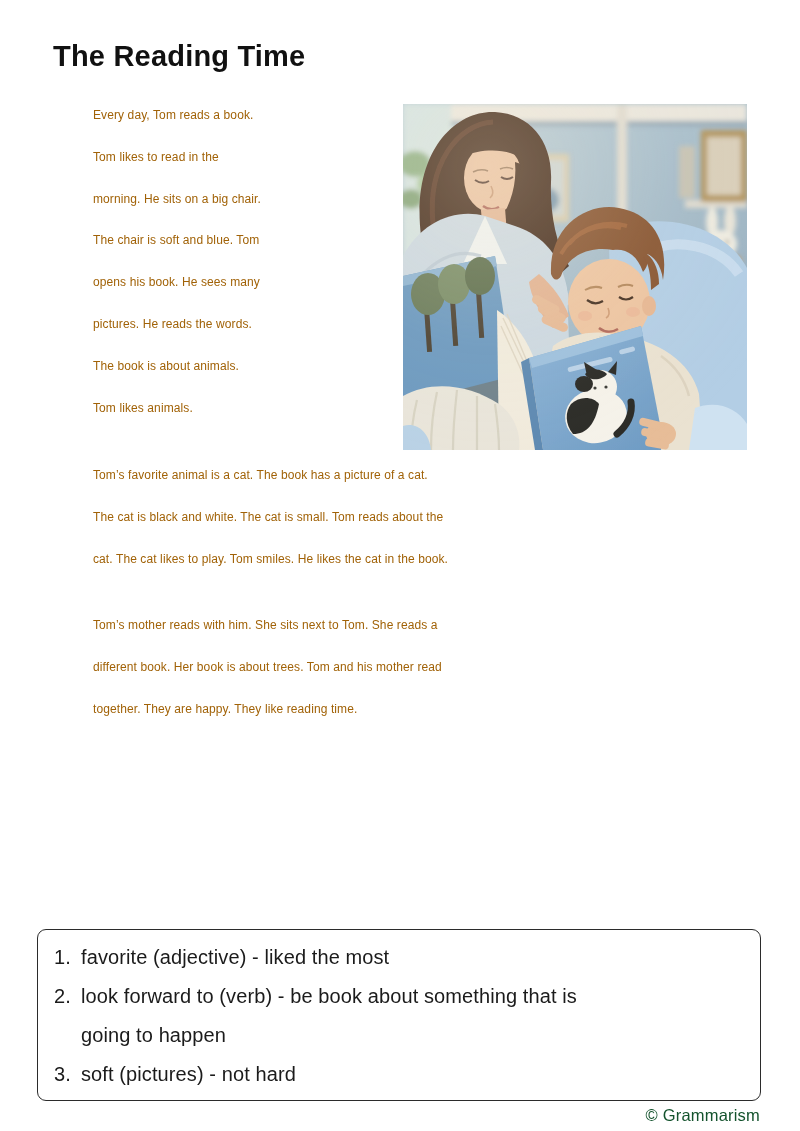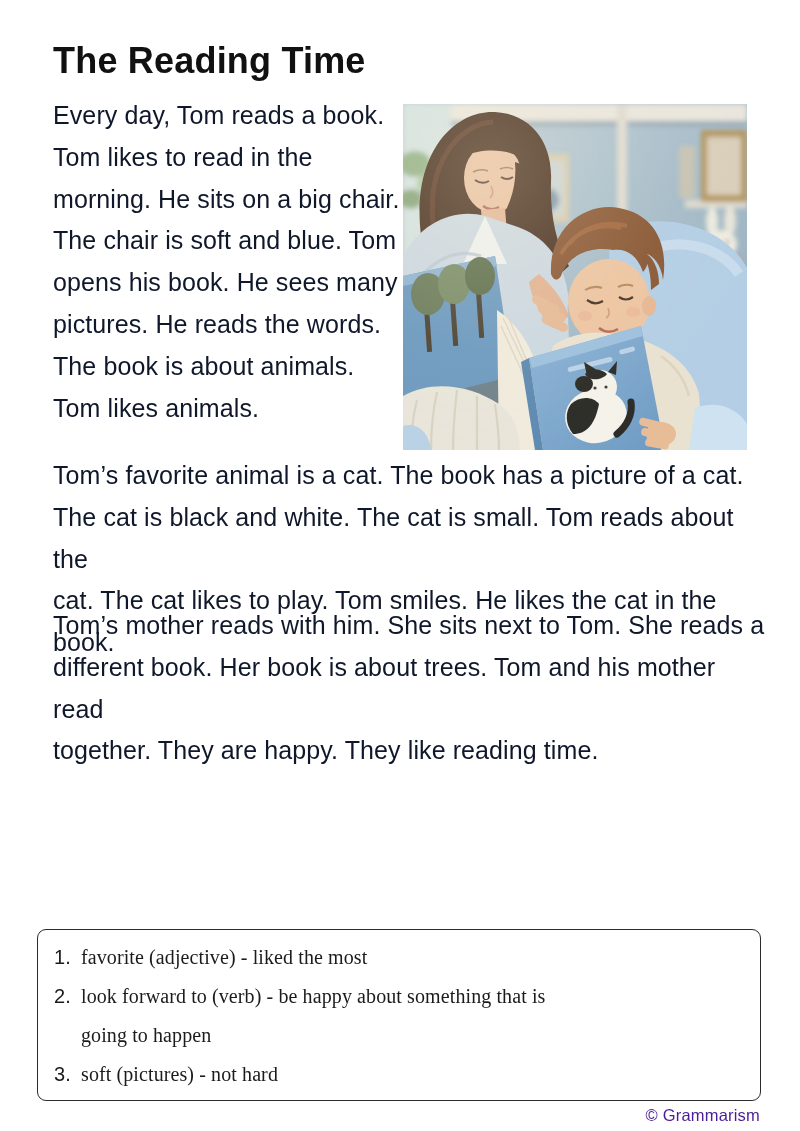--- a/index.html
+++ b/index.html
@@ -4,46 +4,46 @@
 <style>
   * { margin: 0; padding: 0; box-sizing: border-box; }
   html, body { background: #ffffff; }
   body {
     width: 800px; height: 1131px; position: relative; overflow: hidden;
     font-family: "Liberation Sans", sans-serif; color: #1b1b1b;
   }
   .page { position: absolute; inset: 0; background: #ffffff; }
   .title {
     position: absolute; left: 53px; top: 40px;
-    font-size: 36px; font-weight: bold; letter-spacing: 0.2px; color: #111;
+    font-size: 29px; font-weight: bold; letter-spacing: 0.2px; color: #111;
   }
   .body-text {
-    font-size: 25px; line-height: 41.8px; letter-spacing: 0.1px;
-    white-space: pre-line; color: #0f172a;
+    font-size: 12px; line-height: 41.8px; letter-spacing: 0.1px;
+    white-space: pre-line; color: #a16207; margin-left: 40px;
   }
   .p1 { position: absolute; left: 53px; top: 95px; width: 360px; }
   .p2 { position: absolute; left: 53px; top: 455px; width: 715px; }
   .p3 { position: absolute; left: 53px; top: 605px; width: 715px; }
   .p4 { position: absolute; left: 53px; top: 758px; width: 715px; }
   .photo {
     position: absolute; left: 403px; top: 104px; width: 344px; height: 346px;
     overflow: hidden; background: #a9bfce;
   }
   .photo svg { display: block; }
   .vocab-box {
     position: absolute; left: 37px; top: 929px; width: 724px;
     border: 1.6px solid #2b2b2b; border-radius: 9px;
     padding: 8px 18px 6px 16px; background: #ffffff;
   }
   .vocab-item { display: flex; font-size: 20px; line-height: 39px; letter-spacing: 0.1px; }
   .vocab-num { width: 27px; flex: none; }
-  .vocab-text { white-space: pre-line; font-family: Liberation Serif, serif; }
+  .vocab-text { white-space: pre-line; }
   .credit {
     position: absolute; top: 1106px; right: 40px;
-    font-size: 16.5px; color: #4c1d95; letter-spacing: 0.2px;
+    font-size: 16.5px; color: #14532d; letter-spacing: 0.2px;
   }
 </style>
 </head>
 <body>
 
 <div class="page">
 
   <h1 class="title">The Reading Time</h1>
 
   <p class="body-text p1">Every day, Tom reads a book.
@@ -209,21 +209,21 @@
 The cat is black and white. The cat is small. Tom reads about the
 cat. The cat likes to play. Tom smiles. He likes the cat in the book.</p>
 
   <div class="vocab-box">
     <div class="vocab-item">
       <span class="vocab-num">1.</span>
       <span class="vocab-text">favorite (adjective) - liked the most</span>
     </div>
     <div class="vocab-item">
       <span class="vocab-num">2.</span>
-      <span class="vocab-text">look forward to (verb) - be happy about something that is
+      <span class="vocab-text">look forward to (verb) - be book about something that is
 going to happen</span>
     </div>
     <div class="vocab-item">
       <span class="vocab-num">3.</span>
       <span class="vocab-text">soft (pictures) - not hard</span>
     </div>
   </div>
 
   <div class="credit">© Grammarism</div>
 

